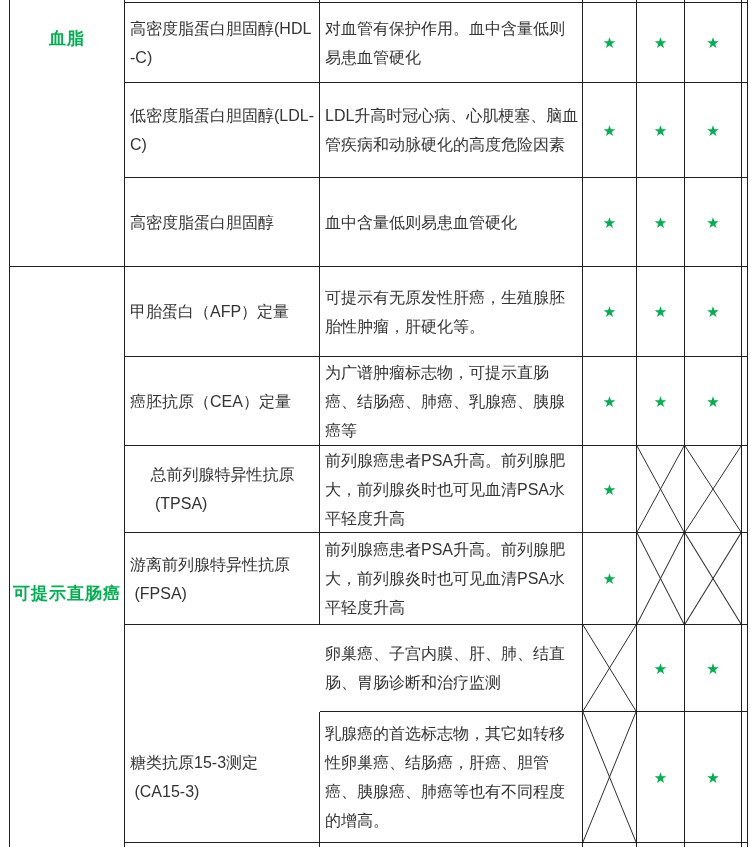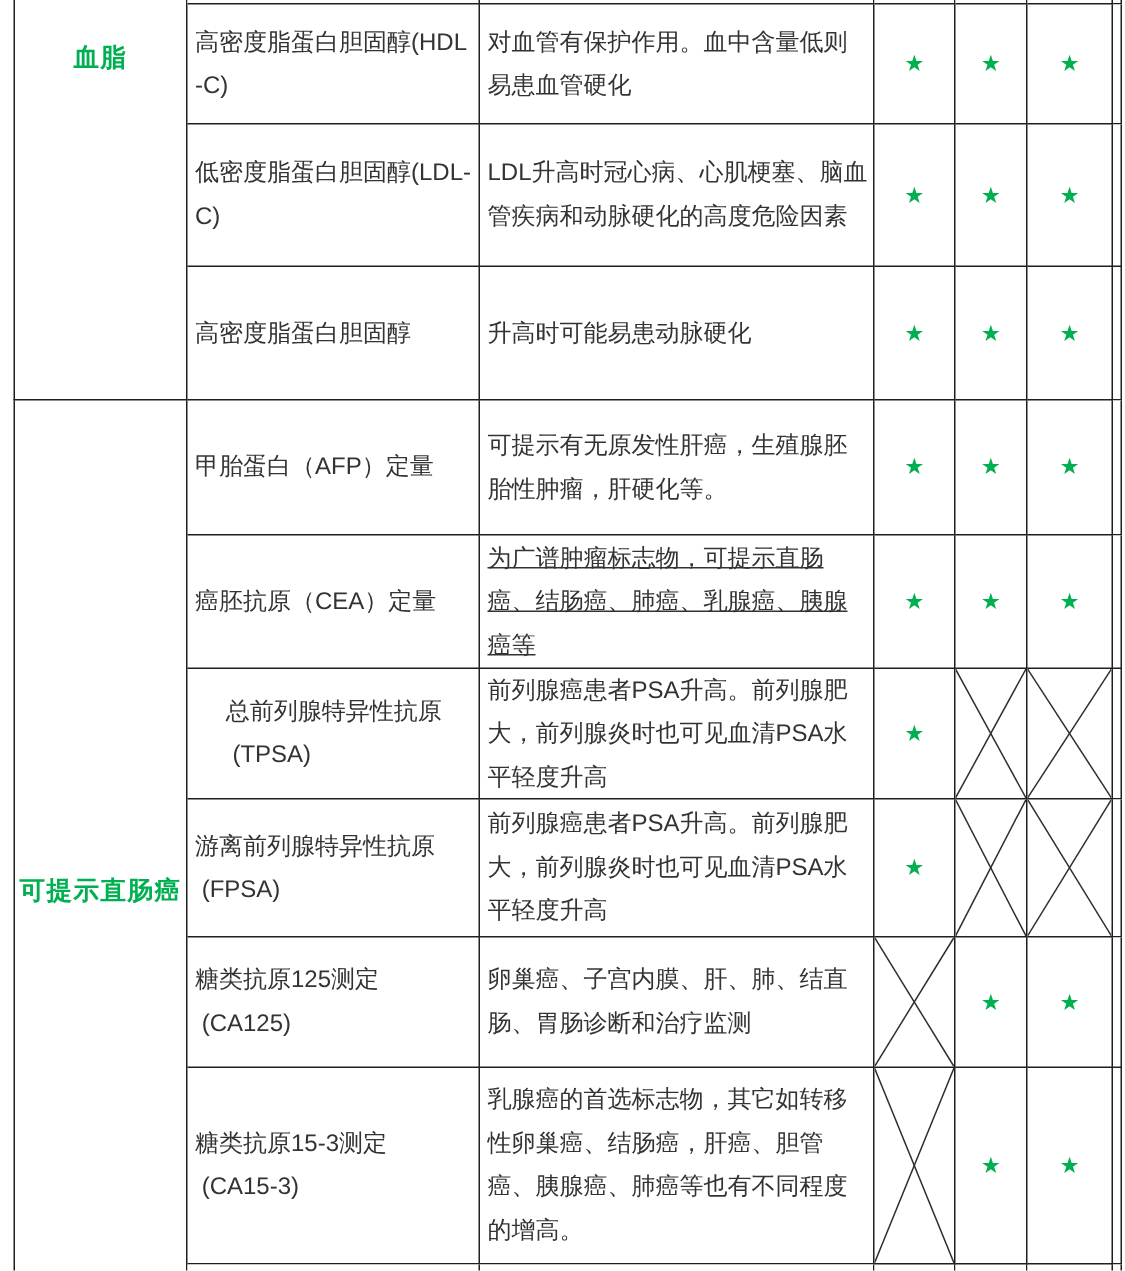--- a/index.html
+++ b/index.html
@@ -86,21 +86,21 @@
       <span class="star-glyph">★</span>
     </div>
     <div class="cell mark" style="grid-area: 3 / 6;">
       <span class="star-glyph">★</span>
     </div>
     <div class="cell sliver" style="grid-area: 3 / 7;"></div>
     <div class="cell name" style="grid-area: 4 / 2;">
       <span>高密度脂蛋白胆固醇</span>
     </div>
     <div class="cell desc" style="grid-area: 4 / 3;">
-      <span>升高时可能易患动脉硬化</span>
+      <span>血中含量低则易患血管硬化</span>
     </div>
     <div class="cell mark" style="grid-area: 4 / 4;">
       <span class="star-glyph">★</span>
     </div>
     <div class="cell mark" style="grid-area: 4 / 5;">
       <span class="star-glyph">★</span>
     </div>
     <div class="cell mark" style="grid-area: 4 / 6;">
       <span class="star-glyph">★</span>
     </div>
@@ -117,21 +117,21 @@
     <div class="cell mark" style="grid-area: 5 / 5;">
       <span class="star-glyph">★</span>
     </div>
     <div class="cell mark" style="grid-area: 5 / 6;">
       <span class="star-glyph">★</span>
     </div>
     <div class="cell sliver" style="grid-area: 5 / 7;"></div>
     <div class="cell name" style="grid-area: 6 / 2;">
       <span>癌胚抗原（CEA）定量</span>
     </div>
-    <div class="cell desc" style="grid-area: 6 / 3; text-decoration: underline;">
+    <div class="cell desc" style="grid-area: 6 / 3;">
       <span>为广谱肿瘤标志物，可提示直肠癌、结肠癌、肺癌、乳腺癌、胰腺癌等</span>
     </div>
     <div class="cell mark" style="grid-area: 6 / 4;">
       <span class="star-glyph">★</span>
     </div>
     <div class="cell mark" style="grid-area: 6 / 5;">
       <span class="star-glyph">★</span>
     </div>
     <div class="cell mark" style="grid-area: 6 / 6;">
       <span class="star-glyph">★</span>
@@ -176,24 +176,20 @@
         <line x1="100" y1="0" x2="0" y2="100" vector-effect="non-scaling-stroke"></line>
       </svg>
     </div>
     <div class="cell mark" style="grid-area: 8 / 6;">
       <svg viewBox="0 0 100 100" preserveAspectRatio="none">
         <line x1="0" y1="0" x2="100" y2="100" vector-effect="non-scaling-stroke"></line>
         <line x1="100" y1="0" x2="0" y2="100" vector-effect="non-scaling-stroke"></line>
       </svg>
     </div>
     <div class="cell sliver" style="grid-area: 8 / 7;"></div>
-    <div class="cell name" style="grid-area: 9 / 2;">
-      <span>糖类抗原125测定
- (CA125)</span>
-    </div>
     <div class="cell desc" style="grid-area: 9 / 3;">
       <span>卵巢癌、子宫内膜、肝、肺、结直肠、胃肠诊断和治疗监测</span>
     </div>
     <div class="cell mark" style="grid-area: 9 / 4;">
       <svg viewBox="0 0 100 100" preserveAspectRatio="none">
         <line x1="0" y1="0" x2="100" y2="100" vector-effect="non-scaling-stroke"></line>
         <line x1="100" y1="0" x2="0" y2="100" vector-effect="non-scaling-stroke"></line>
       </svg>
     </div>
     <div class="cell mark" style="grid-area: 9 / 5;">

